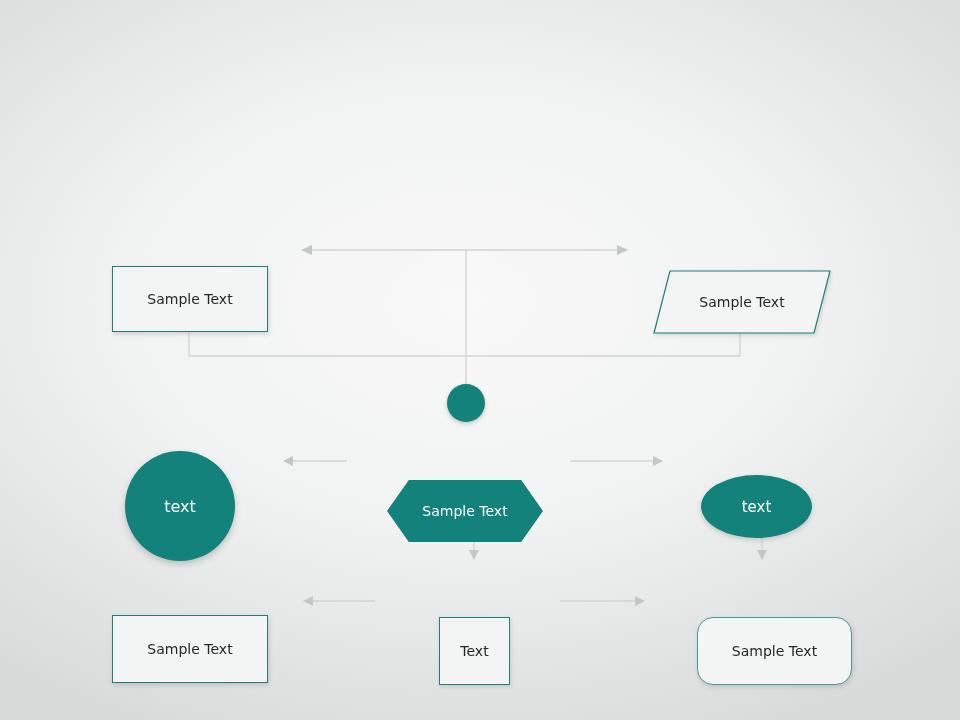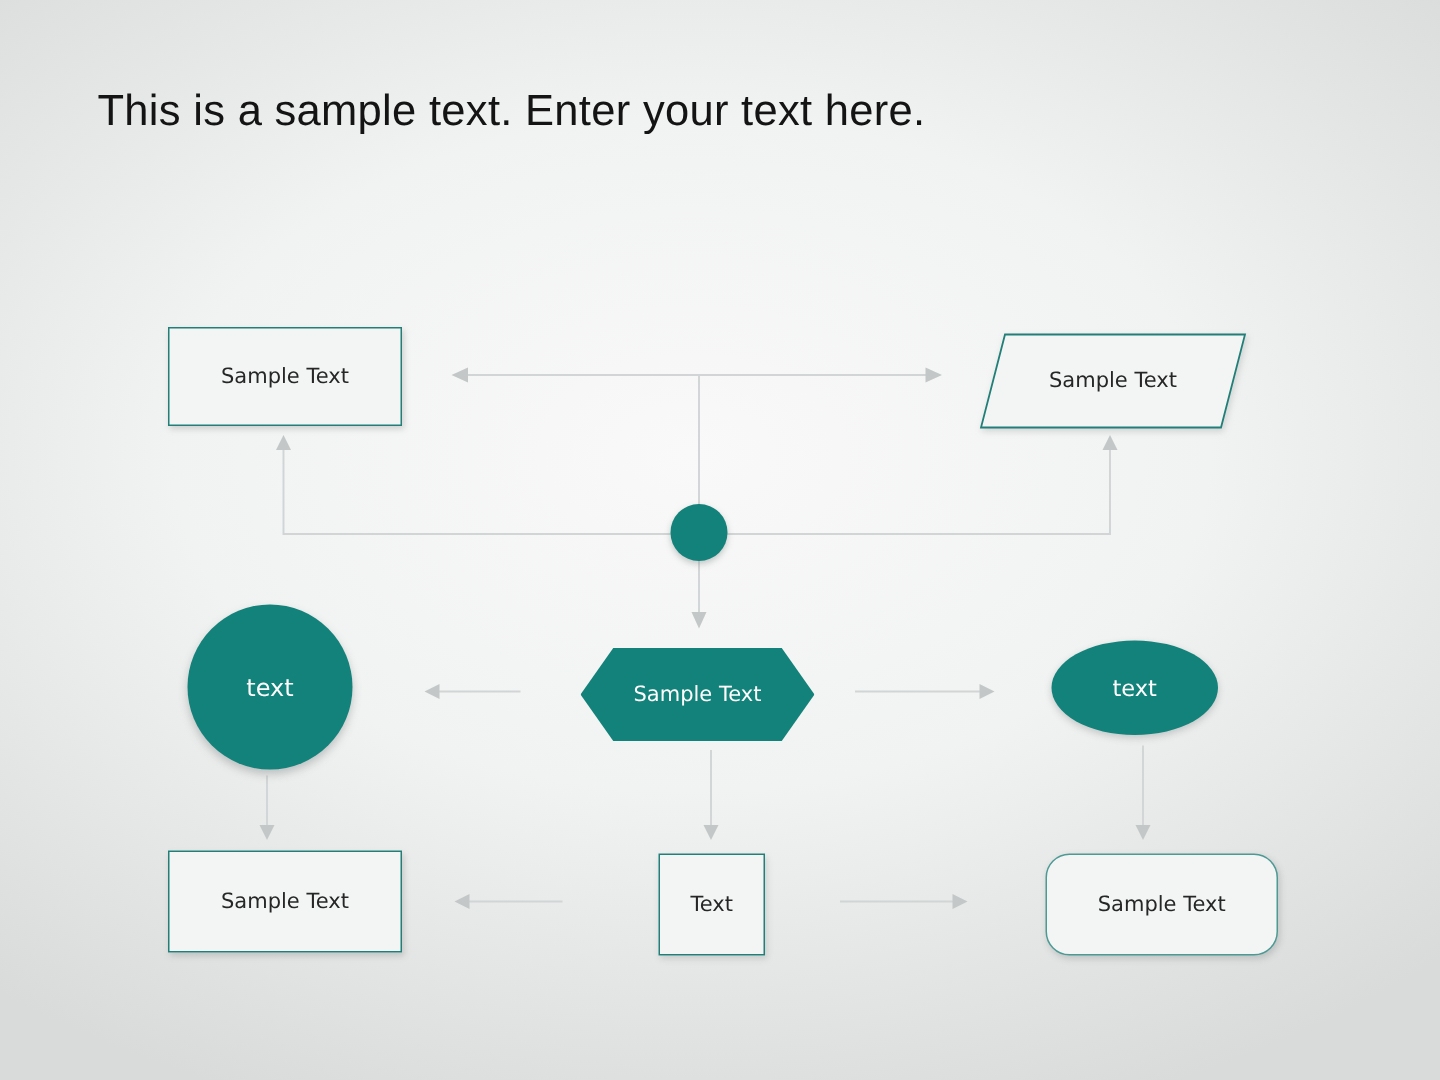--- a/index.html
+++ b/index.html
@@ -11,21 +11,21 @@
   .slide{
     position:relative;width:960px;height:720px;
     background:radial-gradient(ellipse 75% 65% at 48% 42%, #f9f9f9 0%, #f1f2f2 48%, #e3e4e4 78%, #d9dbdb 100%);
   }
   .slide-title{
     position:absolute;left:65px;top:58px;width:840px;
     font-family:"Liberation Sans",sans-serif;
     font-size:29px;color:#141414;letter-spacing:.2px;
   }
   .connectors{position:absolute;left:0;top:0;z-index:1;}
-  .shape{position:absolute;z-index:2;display:flex;align-items:center;justify-content:center;box-sizing:border-box;}
+  .shape{position:absolute;z-index:2;display:flex;align-items:center;justify-content:center;box-sizing:border-box;margin-top:48px;}
   .shape .lbl{font-size:14px;color:#262626;white-space:nowrap;}
   .shape .lbl-light{font-size:14px;color:#ffffff;white-space:nowrap;}
   .outline-shape{
     background:#f3f5f5;
     border:1px solid #217f78;
     box-shadow:1px 2px 4px rgba(110,120,120,0.28);
   }
   .rect-tl{left:112px;top:218px;width:156px;height:66px;}
   .rect-bl{left:112px;top:567px;width:156px;height:68px;}
   .square-bc{left:439px;top:569px;width:71px;height:68px;box-shadow:1px 2px 4px rgba(110,120,120,0.22);}
@@ -42,21 +42,20 @@
   .hexagon{
     left:387px;top:432px;width:156px;height:62px;
     clip-path:polygon(0 50%,14% 0,86% 0,100% 50%,86% 100%,14% 100%);
   }
 </style>
 </head>
 <body>
 
 <div class="slide">
 
-  <div class="slide-title">This is a sample text. Enter your text here.</div>
 
   <svg class="connectors" width="960" height="720" viewBox="0 0 960 720">
     <g stroke="#d2d5d5" stroke-width="1.3" fill="none">
 
       <line x1="310" y1="250" x2="619" y2="250"></line>
 
       <line x1="466" y1="250" x2="466" y2="410"></line>
 
       <path d="M189,298 L189,356 L740,356 L740,298"></path>
 

